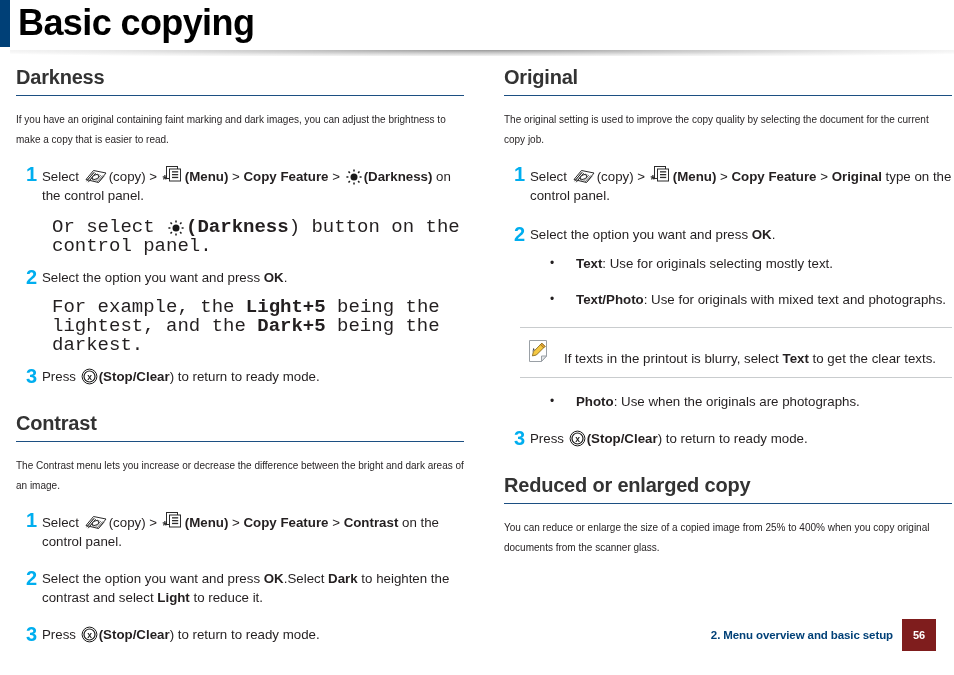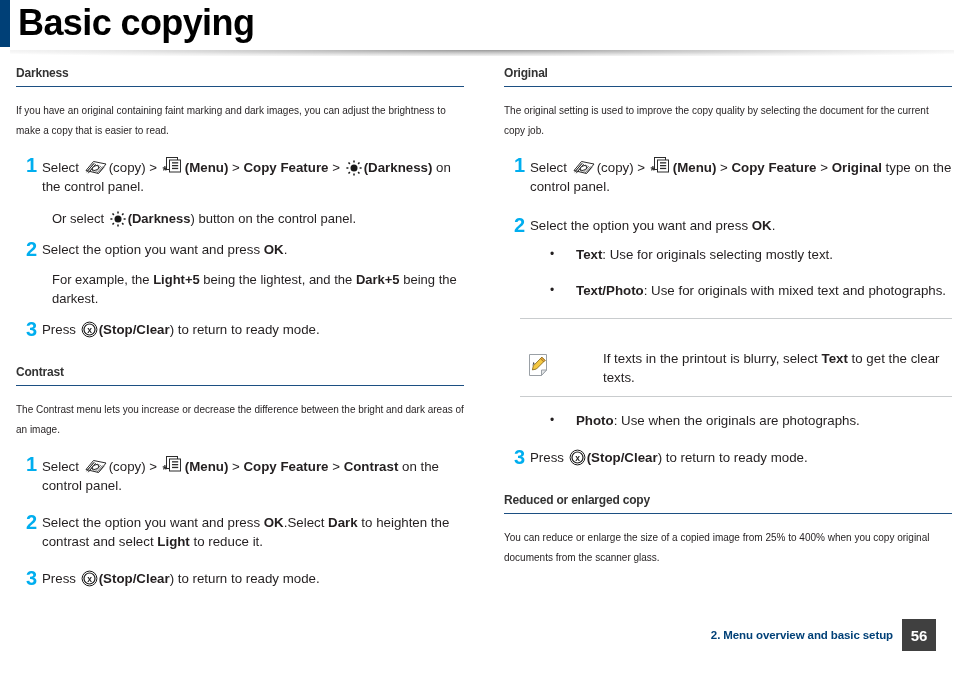--- a/index.html
+++ b/index.html
@@ -58,21 +58,21 @@
     display: flex;
   }
   .col {
     width: 448px;
   }
   .col-left  { margin-left: 16px; }
   .col-right { margin-left: 40px; }
 
   
   .sec-head {
-    font-size: 12px;
+    font-size: 20px;
     font-weight: bold;
     color: #333333;
     letter-spacing: -0.2px;
     margin: 0;
     padding-bottom: 6px;
   }
   .sec-rule {
     height: 1px;
     background: #1c4f82;
     width: 100%;
@@ -106,23 +106,24 @@
     padding-left: 10px;
     box-sizing: border-box;
   }
   .step-body {
     flex: 1 1 auto;
     font-size: 13.3px;
     line-height: 19px;
     padding-top: 1px;
   }
   .sub-para {
-    font-size: 13px;
+    font-size: 19px;
     line-height: 19px;
     margin: 11px 0 11px 36px;
+    font-family: Liberation Mono, monospace;
   }
   .sub-para.first { margin-top: 13px; }
 
   
   .bullet {
     display: flex;
     margin: 10px 0 0 46px;
     font-size: 13.3px;
     line-height: 19px;
   }
@@ -134,26 +135,25 @@
   }
   .bullet .btext { flex: 1 1 auto; }
 
   b, strong { font-weight: bold; }
 
   
   .note {
     margin: 18px 0 6px 16px;
     border-top: 1px solid #c9ccce;
     border-bottom: 1px solid #c9ccce;
-    padding: 26px 0 9px 0;
-    display: flex;
-    align-items: center;
+    padding: 9px 0 9px 0;
+    display: flex;
+    align-items: flex-end;
     width: 432px;
     box-sizing: border-box;
-    gap: 39px;
   }
   .note-icon {
     flex: 0 0 38px;
     padding-left: 6px;
     padding-top: 1px;
   }
   .note-text {
     flex: 1 1 auto;
     font-size: 13.3px;
     line-height: 19px;
@@ -177,23 +177,23 @@
     align-items: center;
   }
   .footer-text {
     font-size: 11.5px;
     font-weight: bold;
     color: #004077;
     margin-right: 9px;
     letter-spacing: -0.1px;
   }
   .footer-page {
-    background: #404040;
+    background: #7f1d1d;
     color: #ffffff;
-    font-size: 15px;
+    font-size: 11px;
     font-weight: bold;
     width: 34px;
     height: 32px;
     display: flex;
     align-items: center;
     justify-content: center;
   }
 </style>
 </head>
 <body>

